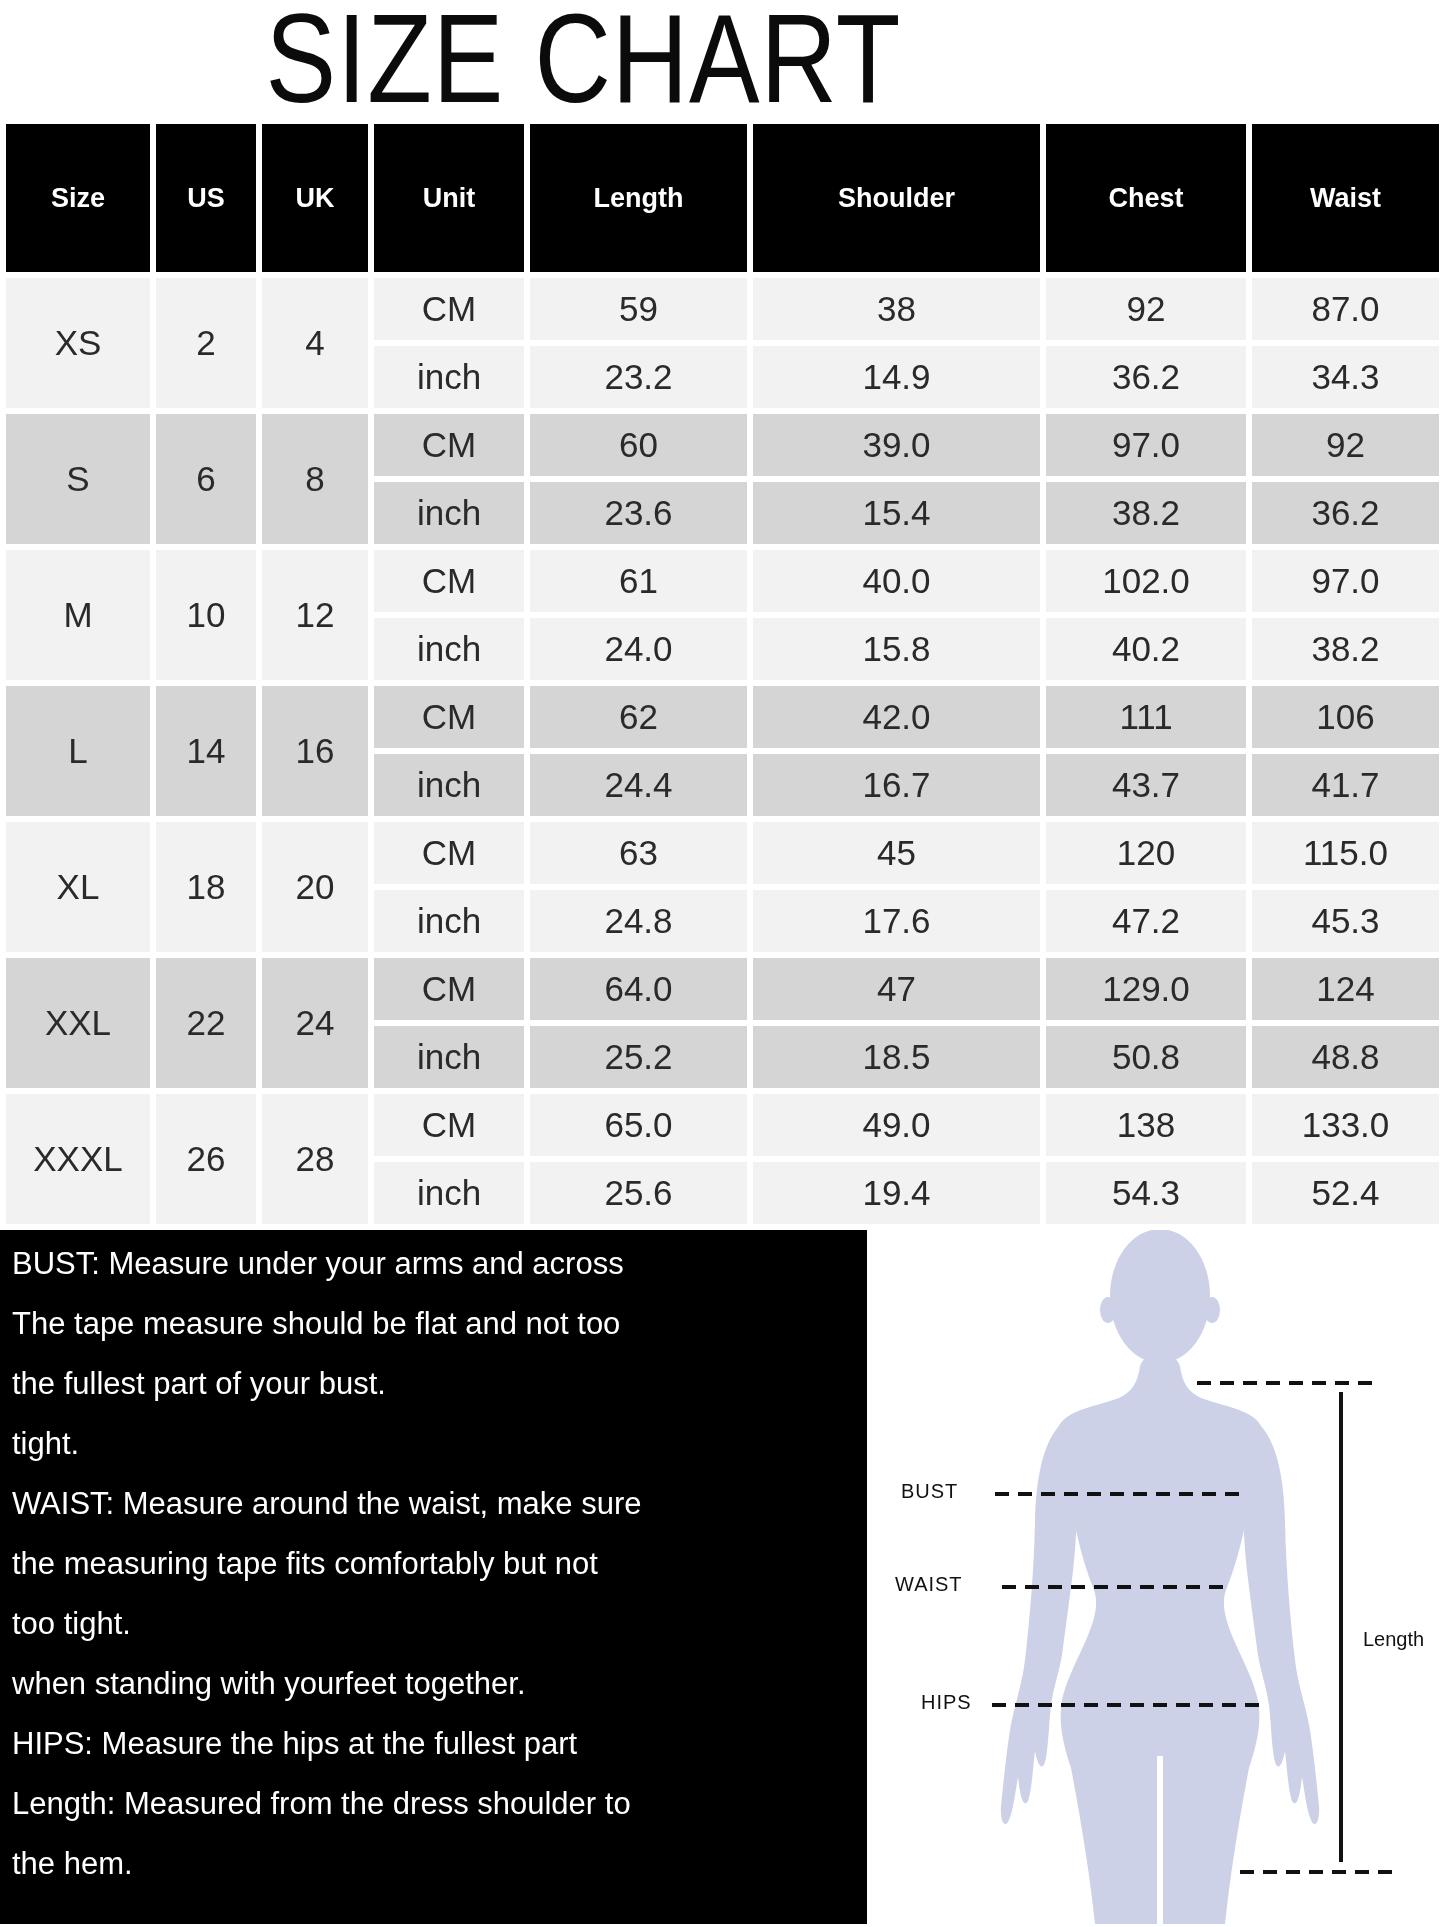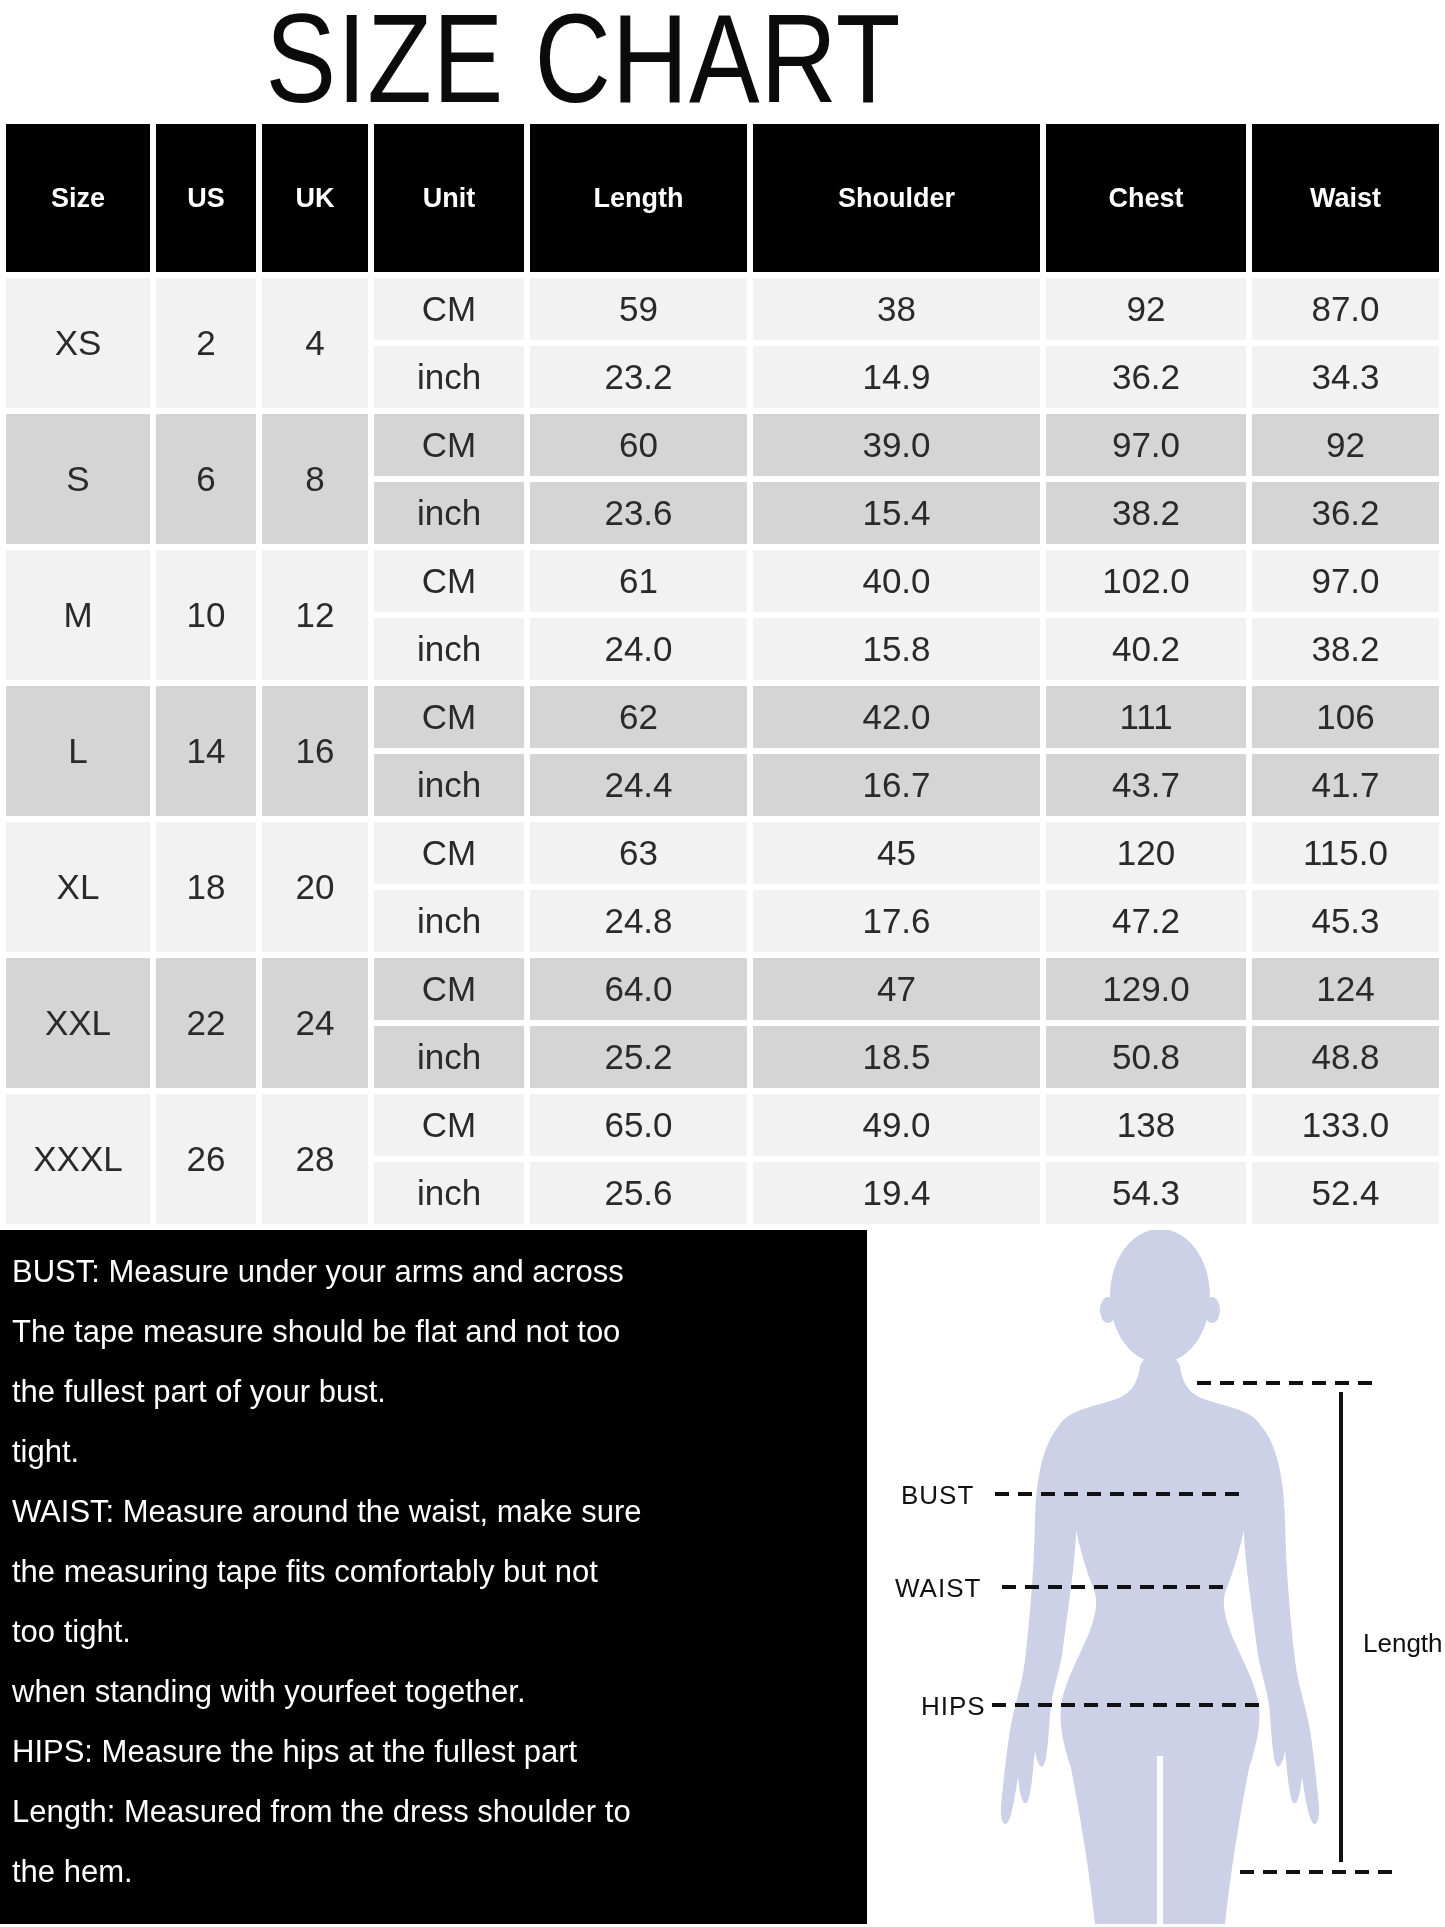--- a/index.html
+++ b/index.html
@@ -35,28 +35,28 @@
   table.size-table td{
     text-align:center;vertical-align:middle;
     font-size:35px;color:#2a2a2a;height:62px;padding:0;
   }
   tr.light td{background:var(--row-light);}
   tr.dark td{background:var(--row-dark);}
   td.unit-cell{font-size:33px;}
   .bottom{display:flex;height:694px;width:1445px;}
   .panel{
     width:867px;box-sizing:border-box;background:var(--panel-bg);
-    color:var(--panel-text);padding:12px 0 0 12px;
+    color:var(--panel-text);padding:4px 0 0 12px;
     font-size:31px;line-height:60px;
   }
   .panel .line{white-space:nowrap;}
   .figure-area{position:relative;width:578px;height:694px;background:#fff;}
   .figure-area svg{position:absolute;left:0;top:0;}
   .meas-label{
-    position:absolute;font-size:26px;color:#111;letter-spacing:1px;
+    position:absolute;font-size:20px;color:#111;letter-spacing:1px;
     white-space:nowrap;
   }
   .lbl-bust{left:34px;top:250px;}
   .lbl-waist{left:28px;top:343px;}
   .lbl-hips{left:54px;top:461px;}
   .lbl-length{left:496px;top:398px;letter-spacing:0;}
 </style>
 </head>
 <body>
 

